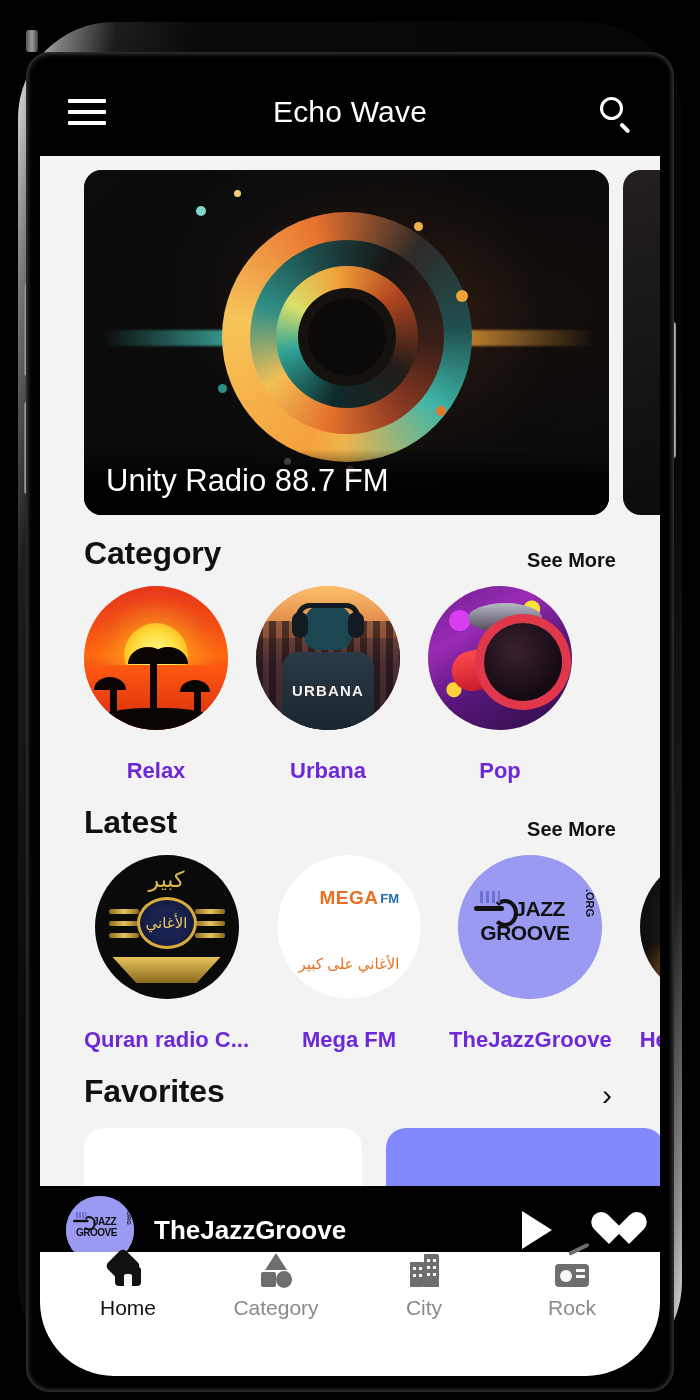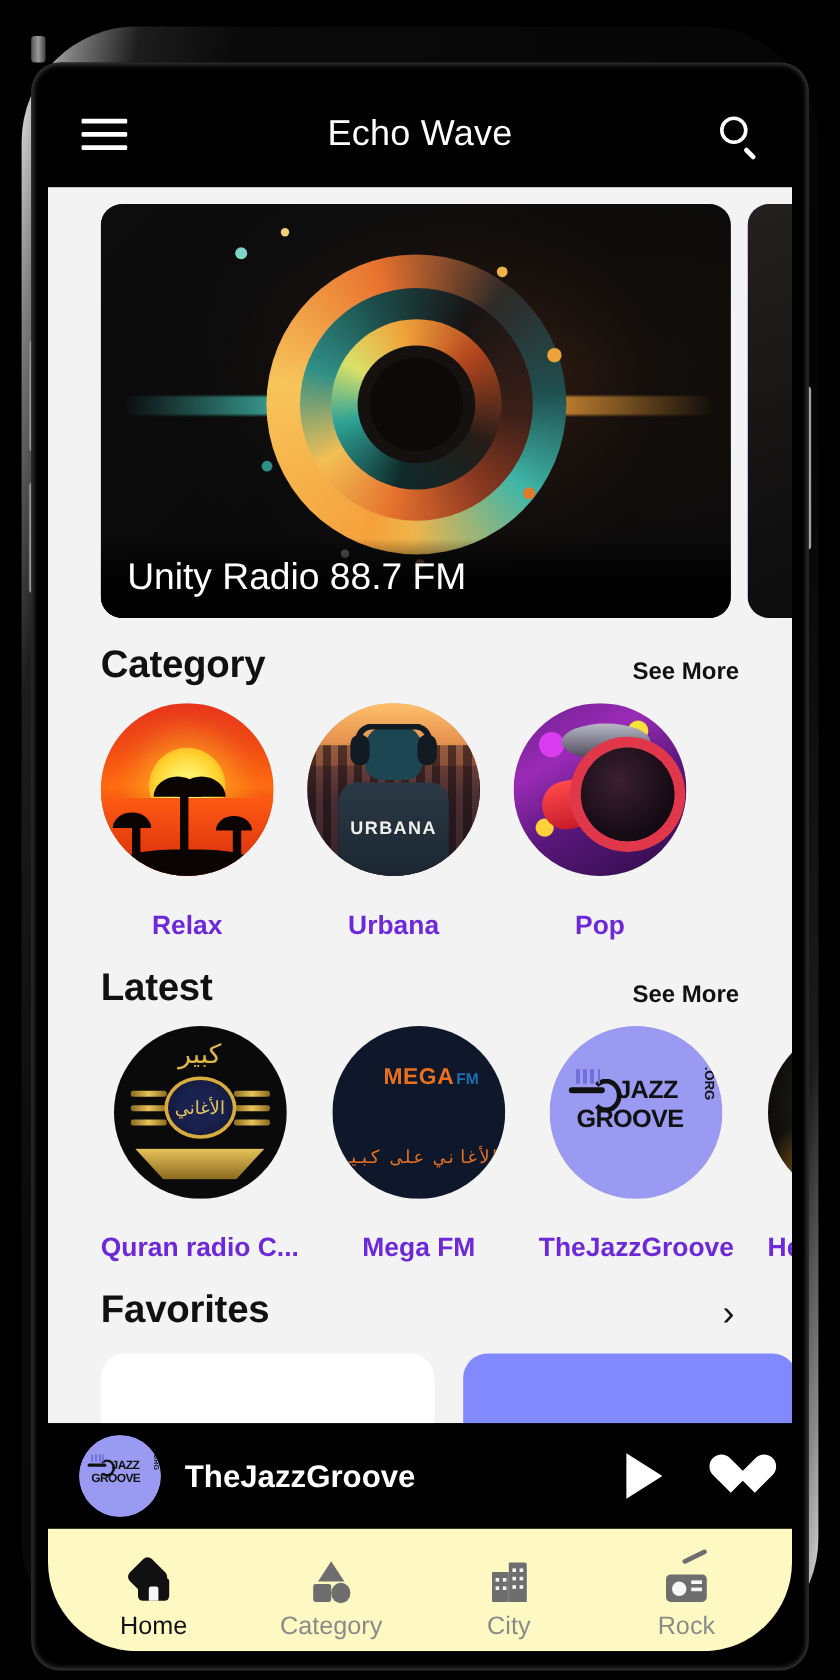--- a/index.html
+++ b/index.html
@@ -181,28 +181,28 @@
     border-radius:50%; background:radial-gradient(circle,#1a2350 40%,#0f1535 100%);
     border:3px solid #d9ad3d; }
   .q-emb-ar{ position:absolute; inset:0; display:flex; align-items:center; justify-content:center;
     font-size:15px; color:#e8c45c; font-family:"DejaVu Sans", sans-serif; }
   .q-bar{ position:absolute; height:5px; background:linear-gradient(90deg,#8a6a1e,#e8c45c,#8a6a1e);
     border-radius:2px; }
   .q-base{ position:absolute; left:18px; right:18px; top:102px; height:26px;
     background:linear-gradient(180deg,#e8c45c,#8a6a1e);
     clip-path:polygon(0 0,100% 0,78% 100%,22% 100%); }
 
-  .art-mega{ position:absolute; inset:0; background:#0f172a; }
+  .art-mega{ position:absolute; inset:0; background:#ffffff; }
   .m-mega{ position:absolute; left:0; right:0; top:32px; text-align:center;
     font-size:19px; font-weight:700; color:#e8701f; letter-spacing:.5px; }
   .m-fm{ position:absolute; right:22px; top:36px; font-size:13px; font-weight:700; color:#1e6fad; }
   .m-num{ position:absolute; left:0; right:0; top:50px; text-align:center;
     font-size:44px; font-weight:700; color:#1d6ea8; letter-spacing:-1px; }
   .m-ar{ position:absolute; left:0; right:0; top:100px; text-align:center;
-    font-size:15px; color:#e8701f; font-family:Liberation Mono, monospace; }
+    font-size:15px; color:#e8701f; font-family:Liberation Sans, sans-serif; }
 
   .art-jazz{ position:absolute; inset:0; background:#9a9af2; }
   .j-horn{ position:absolute; left:16px; top:44px; width:44px; height:26px; }
   .j-horn:before{ content:""; position:absolute; left:0; top:7px; width:30px; height:5px;
     background:#111; border-radius:3px; }
   .j-horn:after{ content:""; position:absolute; right:0; top:0; width:18px; height:20px;
     border:4px solid #111; border-radius:50%; border-left-color:transparent; }
   .j-keys{ position:absolute; left:22px; top:36px; width:20px; height:12px;
     background:repeating-linear-gradient(90deg,#6f6fd8 0 3px,transparent 3px 6px); }
   .j-t1{ position:absolute; left:56px; top:42px; font-size:21px; font-weight:700; color:#111;
@@ -245,22 +245,22 @@
            border-top:19px solid transparent; border-bottom:19px solid transparent;
            cursor:pointer; margin-right:18px; }
   .p-heart{ position:relative; width:38px; height:34px; cursor:pointer; margin-right:6px; }
   .p-heart:before,.p-heart:after{ content:""; position:absolute; top:0; width:20px; height:31px;
     background:#fff; border-radius:20px 20px 0 0; }
   .p-heart:before{ left:19px; transform:rotate(-45deg); transform-origin:0 100%; }
   .p-heart:after{ left:19px; transform:rotate(45deg); transform-origin:100% 100%; }
 
   
   .navbar{
-    position:absolute; left:0; right:0; bottom:0; height:102px; background:#fef9c3;
-    display:flex; align-items:flex-end; justify-content:space-around; padding:0 14px 8px;
+    position:absolute; left:0; right:0; bottom:0; height:124px; background:#ffffff;
+    display:flex; align-items:flex-start; justify-content:space-around; padding:0 14px 8px;
   }
   .nav-item{ display:flex; flex-direction:column; align-items:center; gap:8px; cursor:pointer;
              flex:1; }
   .nav-label{ font-size:21px; color:#8a8a8a; }
   .nav-item.active .nav-label{ color:#111; font-weight:400; }
   .nav-ico{ width:40px; height:36px; position:relative; }
 
   
   .ico-home .roof{ position:absolute; left:50%; top:1px; margin-left:-18px; width:26px; height:26px;
     background:#111; transform:rotate(45deg); border-radius:5px; }

